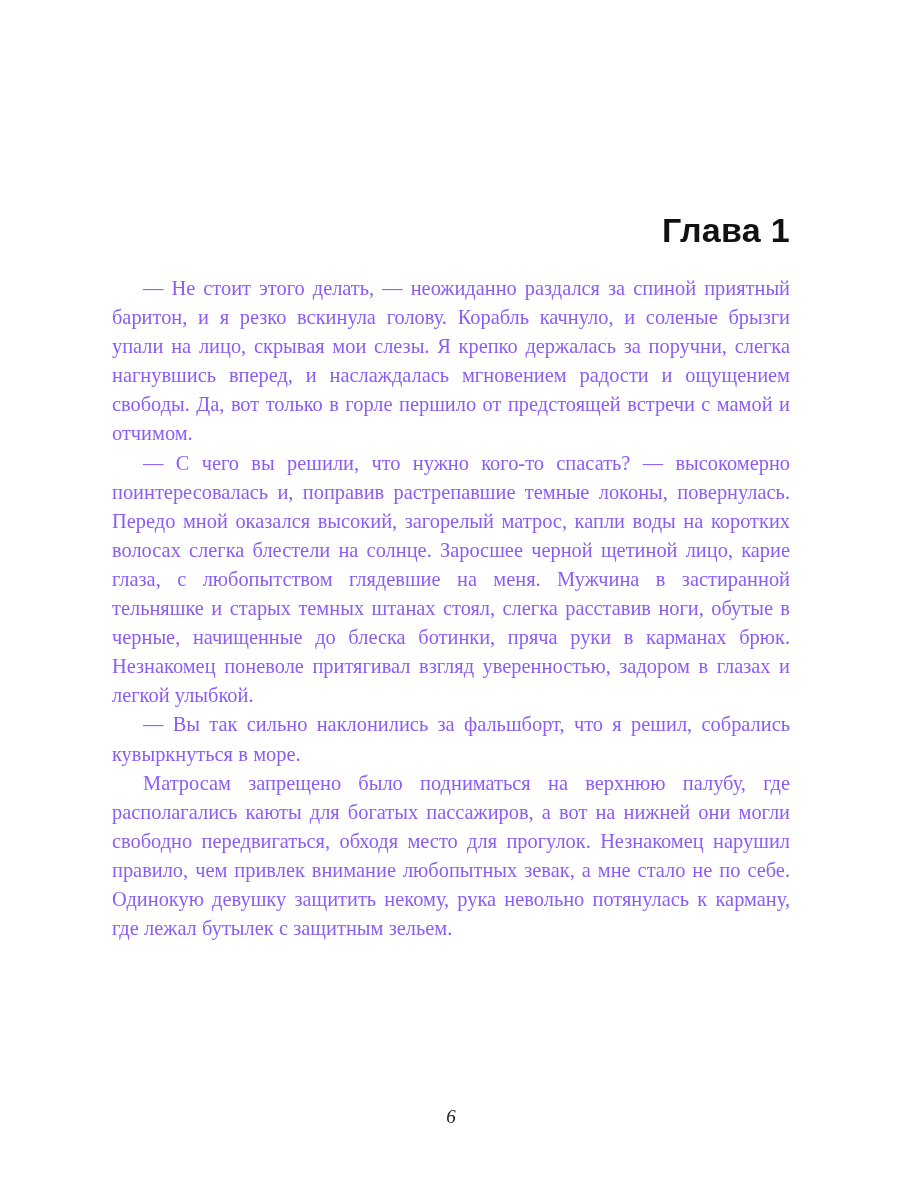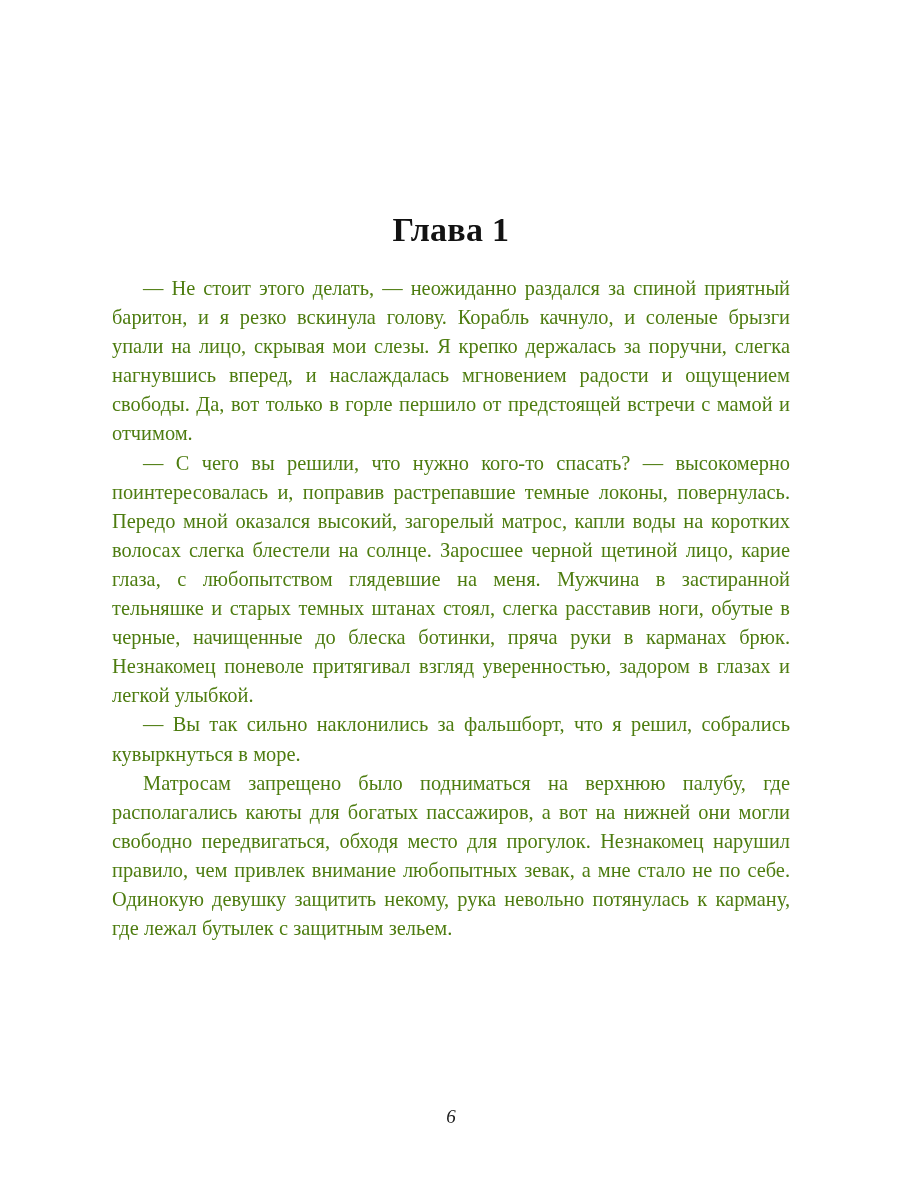--- a/index.html
+++ b/index.html
@@ -34,22 +34,22 @@
     width: 678px;
   }
 
   .chapter-title {
     margin: 0;
     padding: 0;
     position: absolute;
     left: 0;
     top: 210px;
     width: 678px;
-    text-align: center;
-    font-family: Liberation Serif, serif;
+    text-align: right;
+    font-family: Liberation Sans, sans-serif;
     font-weight: bold;
     font-size: 34px;
     line-height: 40px;
     letter-spacing: 0.3px;
     color: #121212;
   }
 
   .body-text {
     position: absolute;
     left: 0;
@@ -58,21 +58,21 @@
   }
 
   .body-text p {
     margin: 0;
     padding: 0;
     text-indent: 31px;
     text-align: justify;
     text-justify: inter-word;
     font-size: 20.4px;
     line-height: 29.1px;
-    color: #4d7c0f;
+    color: #8b5cf6;
     word-spacing: 0.2px;
     hyphens: manual;
   }
 
   .page-number {
     position: absolute;
     left: 0;
     top: 1104px;
     width: 678px;
     text-align: center;

